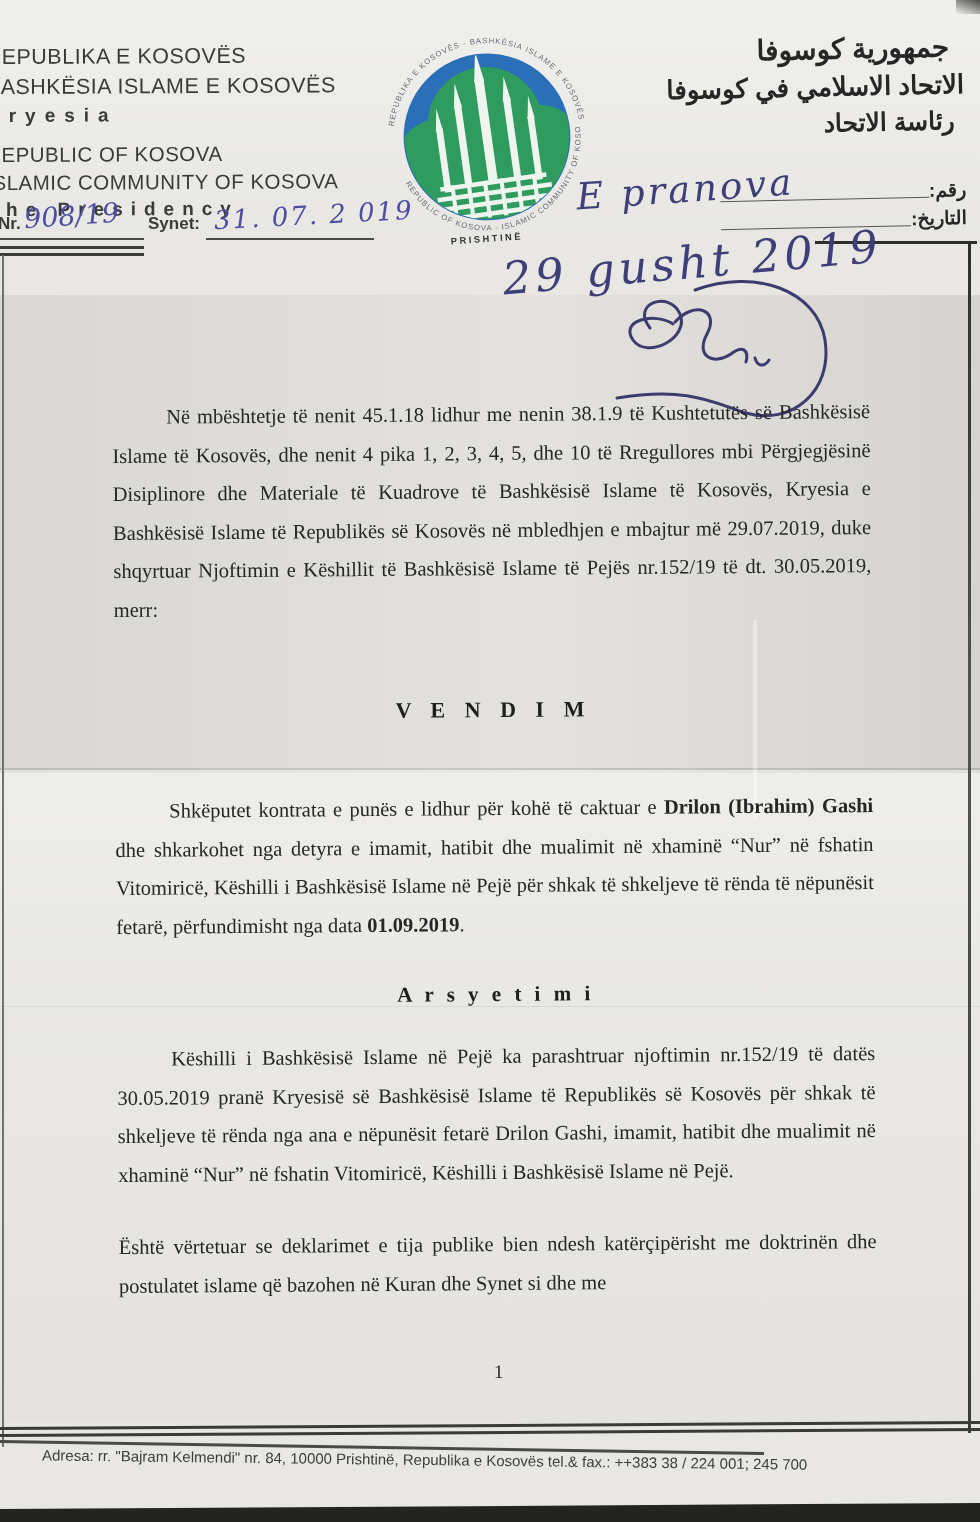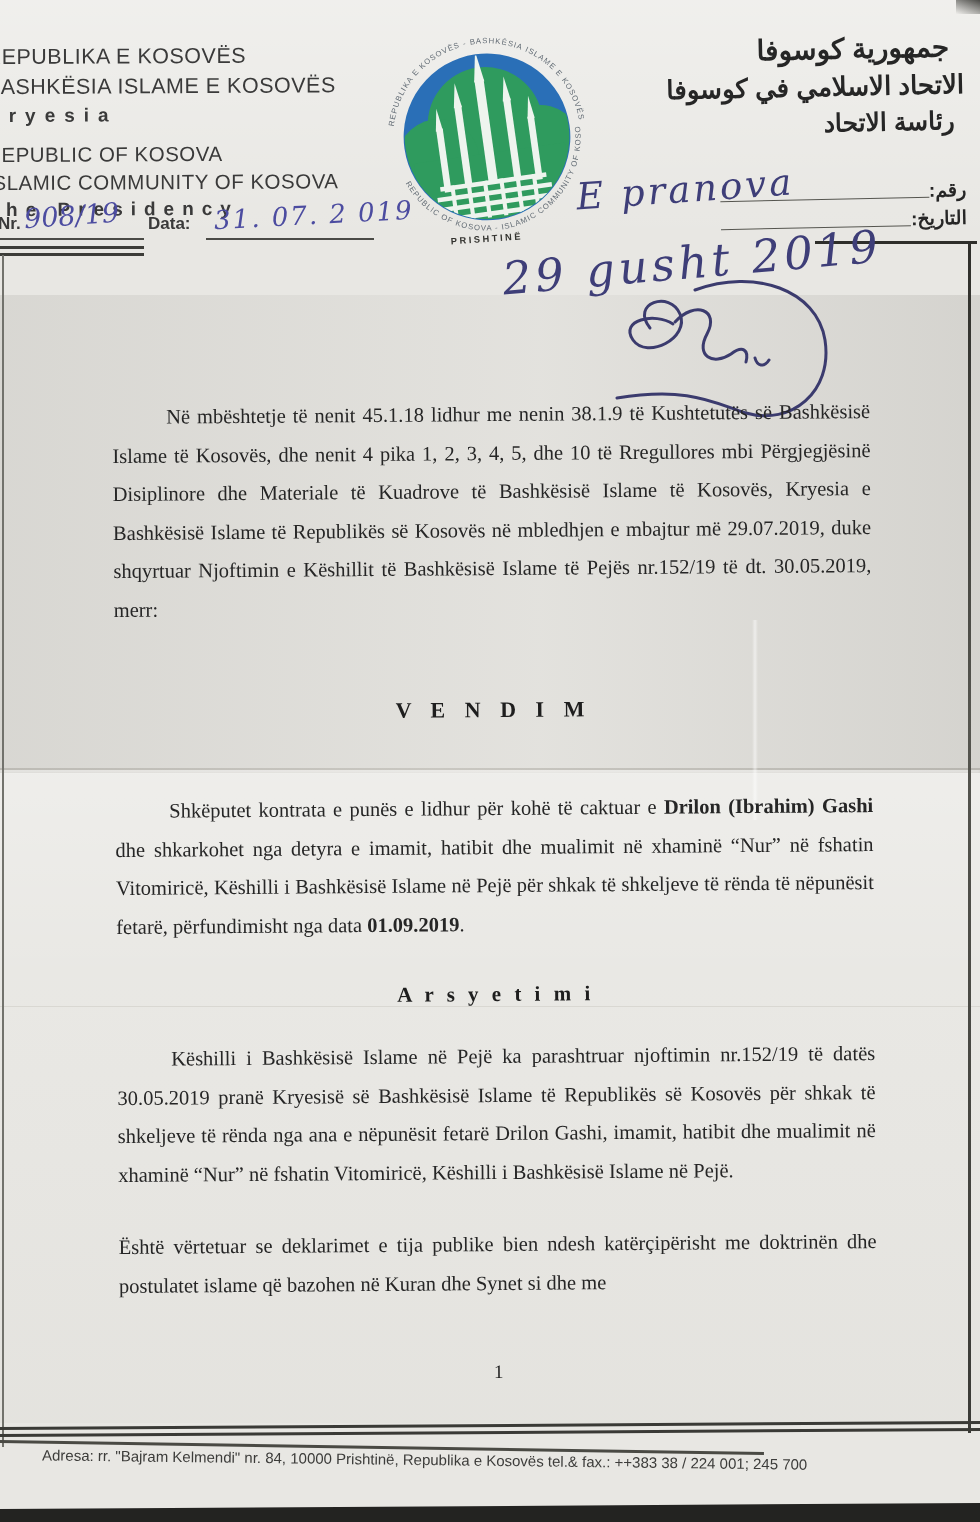--- a/index.html
+++ b/index.html
@@ -115,21 +115,21 @@
     <div class="org-sub">Kryesia</div>
     <div class="org-en">REPUBLIC OF KOSOVA</div>
     <div class="org-en">ISLAMIC COMMUNITY OF KOSOVA</div>
     <div class="org-sub2">The Presidency</div>
   </div>
 
   <div class="nr-row">
     <span class="nr-label">Nr.</span>
     <span class="nr-underline"></span>
     <span class="nr-value">908/19</span>
-    <span class="data-label">Data:</span>
+    <span class="data-label">Synet:</span>
     <span class="data-underline"></span>
     <span class="data-value">31. 07. 2 019</span>
   </div>
 
   <div class="logo">
     <svg width="206" height="212" viewBox="0 0 200 206">
       <defs>
         <clipPath id="lc">
             <circle cx="100" cy="100" r="80"></circle>
           </clipPath>

